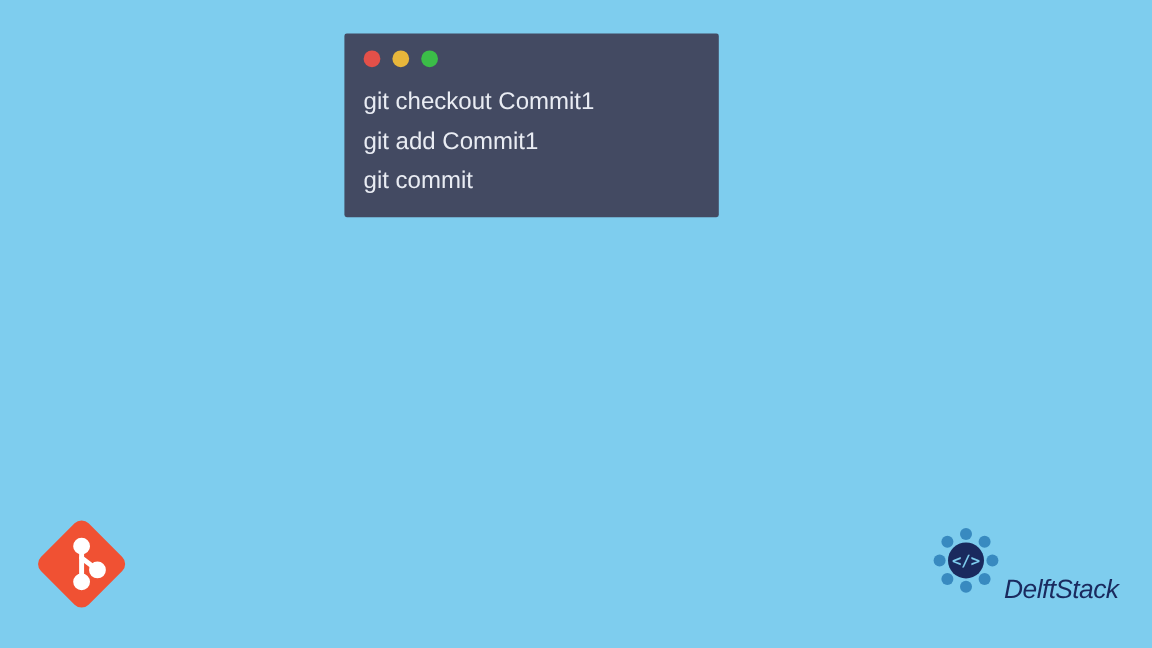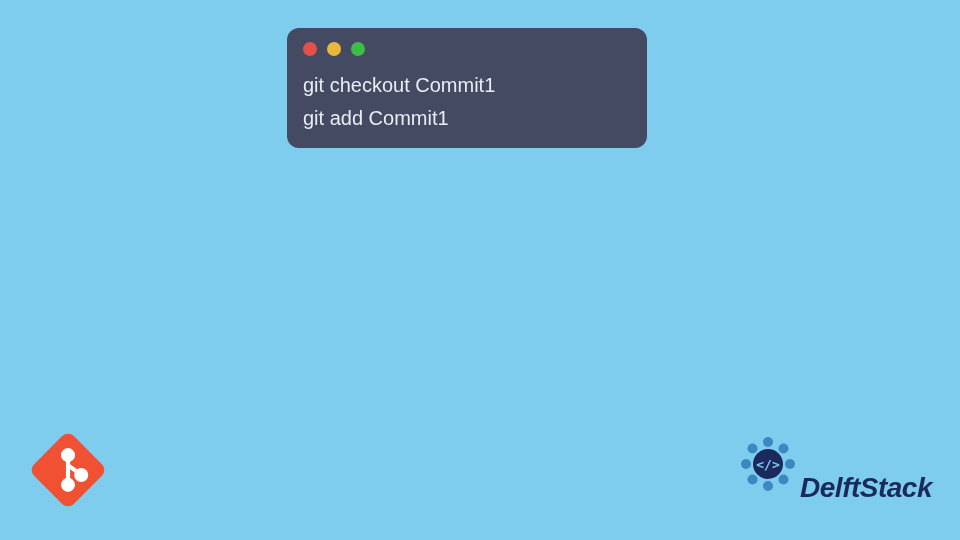--- a/index.html
+++ b/index.html
@@ -8,23 +8,23 @@
       height: 540px;
       background: #7ecdee;
       position: relative;
       font-family: -apple-system, BlinkMacSystemFont, "Segoe UI", Arial, sans-serif;
       overflow: hidden;
     }
     .terminal {
       position: absolute;
       left: 287px;
       top: 28px;
-      width: 360px;
+      width: 312px;
       background: #434a62;
-      border-radius: 12px;
+      border-radius: 2px;
       padding: 14px 16px 16px 16px;
     }
     .traffic-lights {
       display: flex;
       gap: 10px;
       margin-bottom: 16px;
     }
     .dot {
       width: 14px;
       height: 14px;
@@ -54,39 +54,40 @@
     .delft-logo {
       position: absolute;
       right: 28px;
       bottom: 36px;
       display: flex;
       align-items: center;
       gap: 4px;
     }
     .delft-text {
       color: #1a2a5e;
-      font-size: 28px;
-      font-weight: 700;
+      font-size: 22px;
+      font-weight: 400;
       font-style: italic;
       letter-spacing: -0.5px;
       margin-top: 48px;
     }
   </style>
 </head>
 <body>
 
 <div class="terminal">
   <div class="traffic-lights">
     <span class="dot dot-red"></span>
     <span class="dot dot-yellow"></span>
     <span class="dot dot-green"></span>
   </div>
   <div class="code-lines">
     <div class="code-line">git checkout Commit1</div>
     <div class="code-line">git add Commit1</div>
+    <div class="code-line">git commit</div>
   </div>
 </div>
 
 <svg class="git-logo" viewBox="0 0 92 92">
   <g transform="rotate(45 46 46)">
     <rect x="12" y="12" width="68" height="68" rx="10" fill="#f05133"></rect>
   </g>
   <g stroke="#fff" stroke-width="5" fill="#fff">
     <line x1="46" y1="28" x2="46" y2="64" stroke-linecap="round"></line>
     <line x1="46" y1="40" x2="62" y2="52" stroke-linecap="round"></line>

